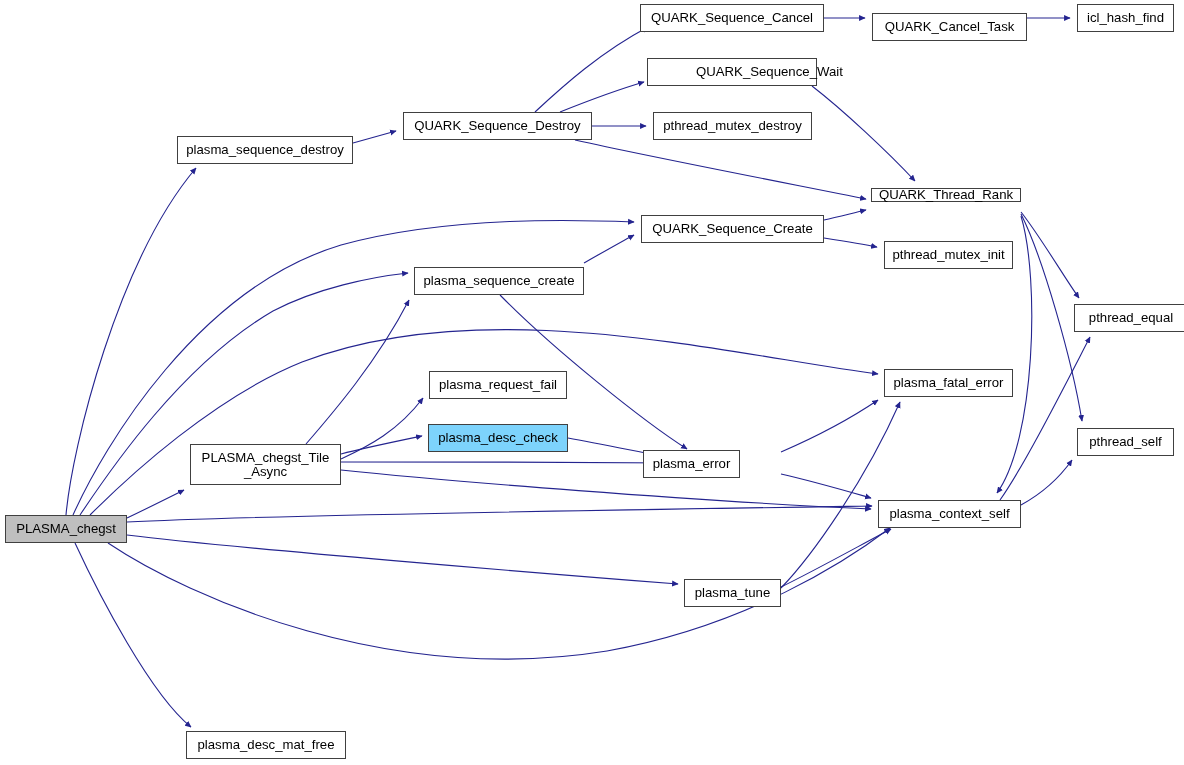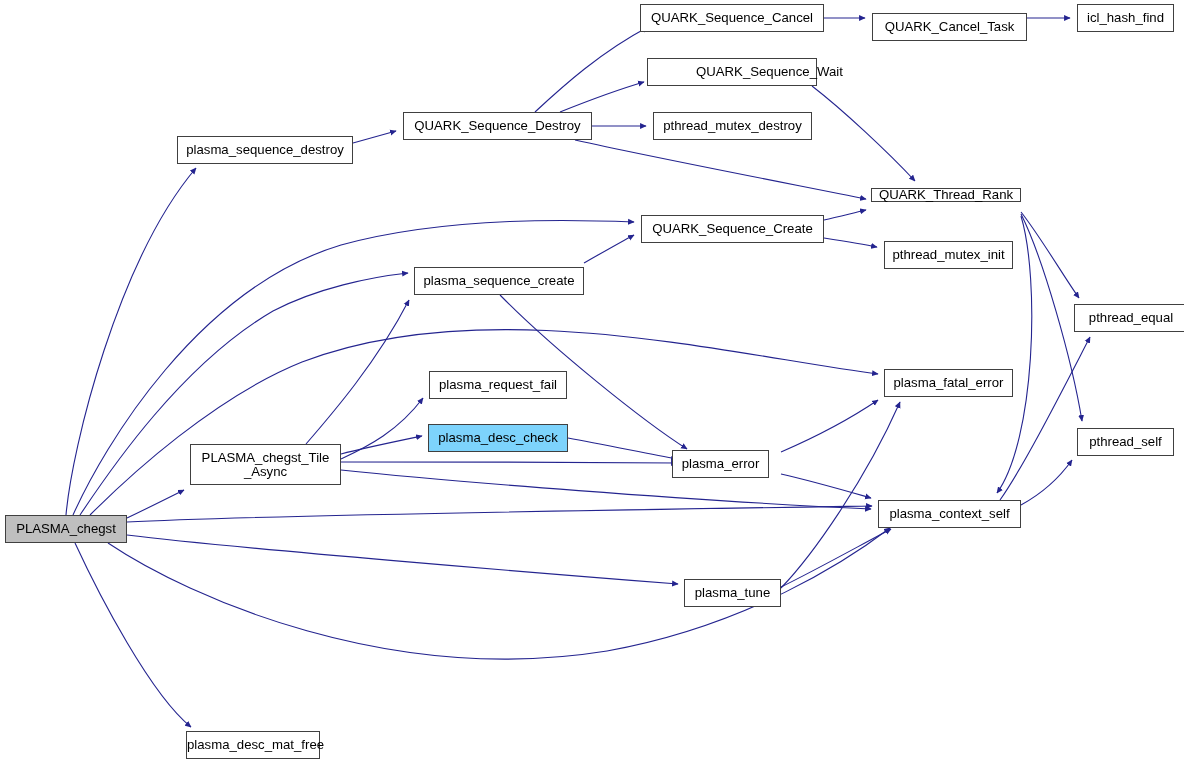--- a/index.html
+++ b/index.html
@@ -90,19 +90,19 @@
       <div class="node" style="left: 641px; top: 215px; width: 183px; height: 28px; border-color: rgb(64, 64, 64); background: rgb(255, 255, 255);"><span class="lbl">QUARK_Sequence_Create</span></div>
       <div class="node" style="left: 884px; top: 241px; width: 129px; height: 28px; border-color: rgb(64, 64, 64); background: rgb(255, 255, 255);"><span class="lbl">pthread_mutex_init</span></div>
       <div class="node" style="left: 414px; top: 267px; width: 170px; height: 28px; border-color: rgb(64, 64, 64); background: rgb(255, 255, 255);"><span class="lbl">plasma_sequence_create</span></div>
       <div class="node" style="left: 1074px; top: 304px; width: 114px; height: 28px; border-color: rgb(64, 64, 64); background: rgb(255, 255, 255);"><span class="lbl">pthread_equal</span></div>
       <div class="node" style="left: 884px; top: 369px; width: 129px; height: 28px; border-color: rgb(64, 64, 64); background: rgb(255, 255, 255);"><span class="lbl">plasma_fatal_error</span></div>
       <div class="node" style="left: 429px; top: 371px; width: 138px; height: 28px; border-color: rgb(64, 64, 64); background: rgb(255, 255, 255);"><span class="lbl">plasma_request_fail</span></div>
       <div class="node" style="left: 428px; top: 424px; width: 140px; height: 28px; border-color: rgb(64, 64, 64); background: #7dd3fc;"><span class="lbl">plasma_desc_check</span></div>
       <div class="node" style="left: 1077px; top: 428px; width: 97px; height: 28px; border-color: rgb(64, 64, 64); background: rgb(255, 255, 255);"><span class="lbl">pthread_self</span></div>
       <div class="node" style="left: 190px; top: 444px; width: 151px; height: 41px; border-color: rgb(64, 64, 64); background: rgb(255, 255, 255);"><span class="lbl">PLASMA_chegst_Tile
 _Async</span></div>
-      <div class="node" style="left: 672px; top: 450px; width: 97px; height: 28px; border-color: rgb(64, 64, 64); background: rgb(255, 255, 255);"><span class="lbl">plasma_error</span></div>
+      <div class="node" style="left: 643px; top: 450px; width: 97px; height: 28px; border-color: rgb(64, 64, 64); background: rgb(255, 255, 255);"><span class="lbl">plasma_error</span></div>
       <div class="node" style="left: 878px; top: 500px; width: 143px; height: 28px; border-color: rgb(64, 64, 64); background: rgb(255, 255, 255);"><span class="lbl">plasma_context_self</span></div>
       <div class="node highlight" style="left: 5px; top: 515px; width: 122px; height: 28px; border-color: rgb(64, 64, 64); background: rgb(191, 191, 191);"><span class="lbl">PLASMA_chegst</span></div>
       <div class="node" style="left: 684px; top: 579px; width: 97px; height: 28px; border-color: rgb(64, 64, 64); background: rgb(255, 255, 255);"><span class="lbl">plasma_tune</span></div>
-      <div class="node" style="left: 186px; top: 731px; width: 134px; height: 28px; border-color: rgb(64, 64, 64); background: rgb(255, 255, 255);"><span class="lbl">plasma_desc_mat_free</span></div>
+      <div class="node" style="left: 186px; top: 731px; width: 160px; height: 28px; border-color: rgb(64, 64, 64); background: rgb(255, 255, 255);"><span class="lbl">plasma_desc_mat_free</span></div>
     </div>
 </div>
 
 </body></html>

